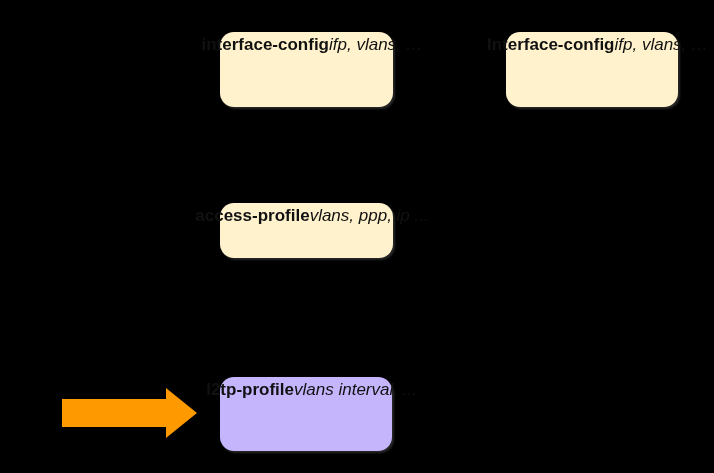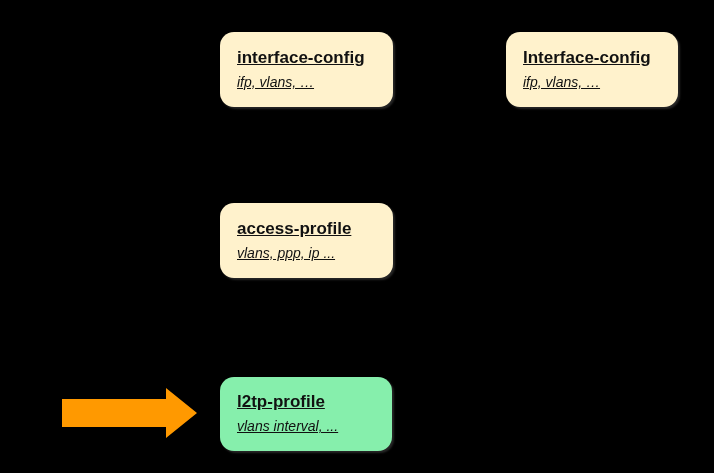--- a/index.html
+++ b/index.html
@@ -13,43 +13,42 @@
     height: 473px;
     background: #000000;
     overflow: hidden;
     font-family: "Liberation Sans", sans-serif;
   }
   .node {
     position: absolute;
     border-radius: 14px;
     box-shadow: 2px 2px 2px rgba(110,110,110,0.35);
     display: flex;
-    flex-direction: column;
+    flex-direction: row;
     justify-content: center;
     padding-left: 17px;
     padding-right: 6px;
     box-sizing: border-box;
     color: #111111;
-    text-decoration: underline;
   }
   .node-title {
     font-size: 17px;
     font-weight: 700;
     line-height: 25px;
     white-space: nowrap;
   }
   .node-subtitle {
-    font-size: 14px;
+    font-size: 17px;
     font-style: italic;
     line-height: 25px;
     white-space: nowrap;
   }
   #node-interface-config-left  { left: 220px; top: 32px;  width: 173px; height: 75px; }
   #node-interface-config-right { left: 506px; top: 32px;  width: 172px; height: 75px; }
-  #node-access-profile         { left: 220px; top: 203px; width: 173px; height: 75px; }
+  #node-access-profile         { left: 220px; top: 203px; width: 173px; height: 55px; }
   #node-l2tp-profile           { left: 220px; top: 377px; width: 172px; height: 74px; }
   .arrow-wrap {
     position: absolute;
     left: 62px;
     top: 388px;
     width: 135px;
     height: 50px;
   }
   .arrow-wrap svg { display: block; }
 </style>
@@ -66,21 +65,21 @@
   <div class="node" id="node-interface-config-right" style="background-color: rgb(255, 242, 204);">
     <span class="node-title">Interface-config</span>
     <span class="node-subtitle">ifp, vlans, …</span>
   </div>
 
   <div class="node" id="node-access-profile" style="background-color: rgb(255, 242, 204);">
     <span class="node-title">access-profile</span>
     <span class="node-subtitle">vlans, ppp, ip ...</span>
   </div>
 
-  <div class="node" id="node-l2tp-profile" style="background-color: #86efac;">
+  <div class="node" id="node-l2tp-profile" style="background-color: #c4b5fd;">
     <span class="node-title">l2tp-profile</span>
     <span class="node-subtitle">vlans interval, ...</span>
   </div>
 
   <div class="arrow-wrap">
     <svg width="135" height="50" viewBox="0 0 135 50" xmlns="http://www.w3.org/2000/svg">
       <polygon points="0,11 104,11 104,0 135,25 104,50 104,39 0,39" style="fill: rgb(255, 153, 0);"></polygon>
     </svg>
   </div>
 

